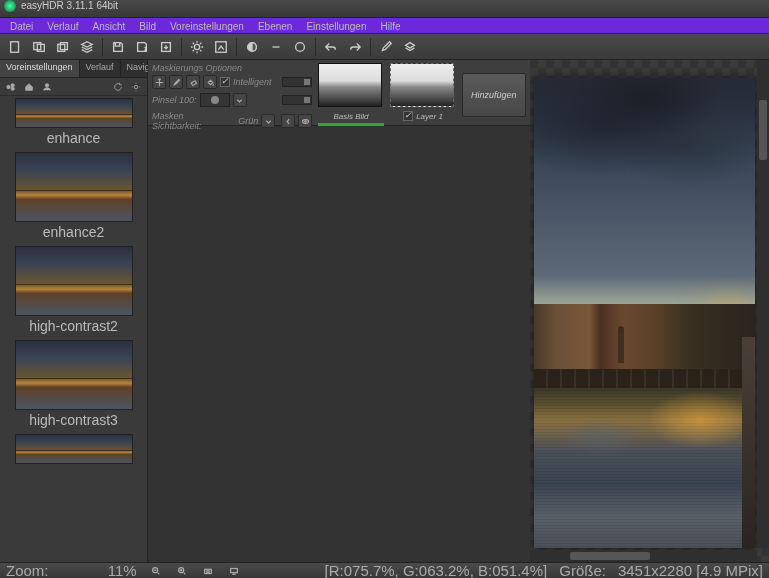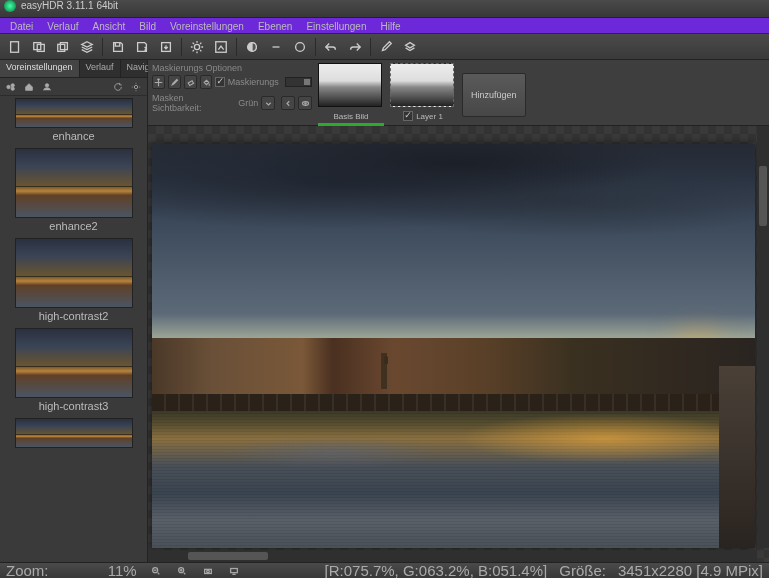--- a/index.html
+++ b/index.html
@@ -23,23 +23,23 @@
 .tab { padding: 2px 6px; font-size: 9px; color: #aaa; border-right: 1px solid #222; cursor: pointer; }
 .tab.active { background: #444; color: #ddd; }
 .subtoolbar { height: 18px; display: flex; align-items: center; padding: 0 3px; gap: 2px; background: #3a3a3a; border-bottom: 1px solid #2c2c2c; }
 .subbtn { width: 16px; height: 14px; display: flex; align-items: center; justify-content: center; color: #aaa; }
 .subbtn svg { width: 10px; height: 10px; stroke: #aaa; fill: #aaa; }
 .presets { flex: 1; overflow-y: auto; padding: 2px 6px; }
 .preset { margin-bottom: 6px; }
 .preset-thumb { width: 118px; height: 70px; border: 1px solid #222; background: linear-gradient(to bottom, #2a3040 0%, #3a4455 25%, #6a5530 55%, #b8843a 62%, #604028 68%, #4a5562 100%); position: relative; margin: 0 auto; }
 .preset-thumb.small { height: 30px; }
 .preset-thumb::after { content:""; position:absolute; left:0; right:0; top:55%; height:1px; background: rgba(20,20,20,0.6); }
-.preset-label { text-align: center; font-size: 11px; color: #bbb; margin-top: 2px; }
-
-.workspace { flex: 1; display: flex; flex-direction: column; position: relative; background: #333; }
+.preset-label { text-align: center; font-size: 14px; color: #bbb; margin-top: 2px; }
+
+.workspace { flex: 1; display: flex; flex-direction: row; position: relative; background: #333; font-style: italic; }
 .maskpanel { height: 66px; background: #3e3e3e; border-bottom: 1px solid #222; display: flex; align-items: flex-start; padding: 3px 4px; gap: 6px; }
 .maskcol1 { width: 160px; }
 .maskhdr { font-size: 9px; color: #888; margin-bottom: 2px; }
 .maskrow { display: flex; align-items: center; gap: 3px; margin-bottom: 4px; }
 .mbtn { width: 14px; height: 14px; background: #454545; border: 1px solid #2a2a2a; border-radius: 2px; display:flex; align-items:center; justify-content:center; }
 .mbtn svg { width:9px; height:9px; stroke:#aaa; fill:none; stroke-width:1.5; }
 .mlabel { font-size: 9px; color: #8a8a8a; }
 .mcheck { width: 10px; height: 10px; border: 1px solid #666; background: #333; position:relative; }
 .mcheck.on::after { content:"✓"; position:absolute; top:-2px; left:0; font-size:9px; color:#ccc; }
 .mslider { width: 30px; height: 10px; background: #333; border: 1px solid #222; position: relative; }
@@ -296,21 +296,32 @@
               <svg viewBox="0 0 12 12">
                 <rect x="3" y="5" width="6" height="4" transform="rotate(-30 6 6)"></rect>
               </svg>
             </div>
           <div class="mbtn">
               <svg viewBox="0 0 12 12">
                 <path d="M3 6l3-3 3 3-3 3z M9 8c1 0 1 2 0 2"></path>
               </svg>
             </div>
           <div class="mcheck on"></div>
-          <span class="mlabel">Maskierungs</span>
+          <span class="mlabel">Intelligent</span>
+          <div style="flex:1"></div>
+          <div class="mslider"></div>
+        </div>
+        <div class="maskrow">
+          <span class="mlabel">Pinsel 100:</span>
+          <div class="mselect circle"></div>
+          <div class="mbtn">
+              <svg viewBox="0 0 12 12">
+                <path d="M3 5l3 3 3-3"></path>
+              </svg>
+            </div>
           <div style="flex:1"></div>
           <div class="mslider"></div>
         </div>
         <div class="maskrow">
           <span class="mlabel">Masken Sichtbarkeit:</span>
           <span class="mlabel">Grün</span>
           <div class="mbtn">
               <svg viewBox="0 0 12 12">
                 <path d="M3 5l3 3 3-3"></path>
               </svg>

